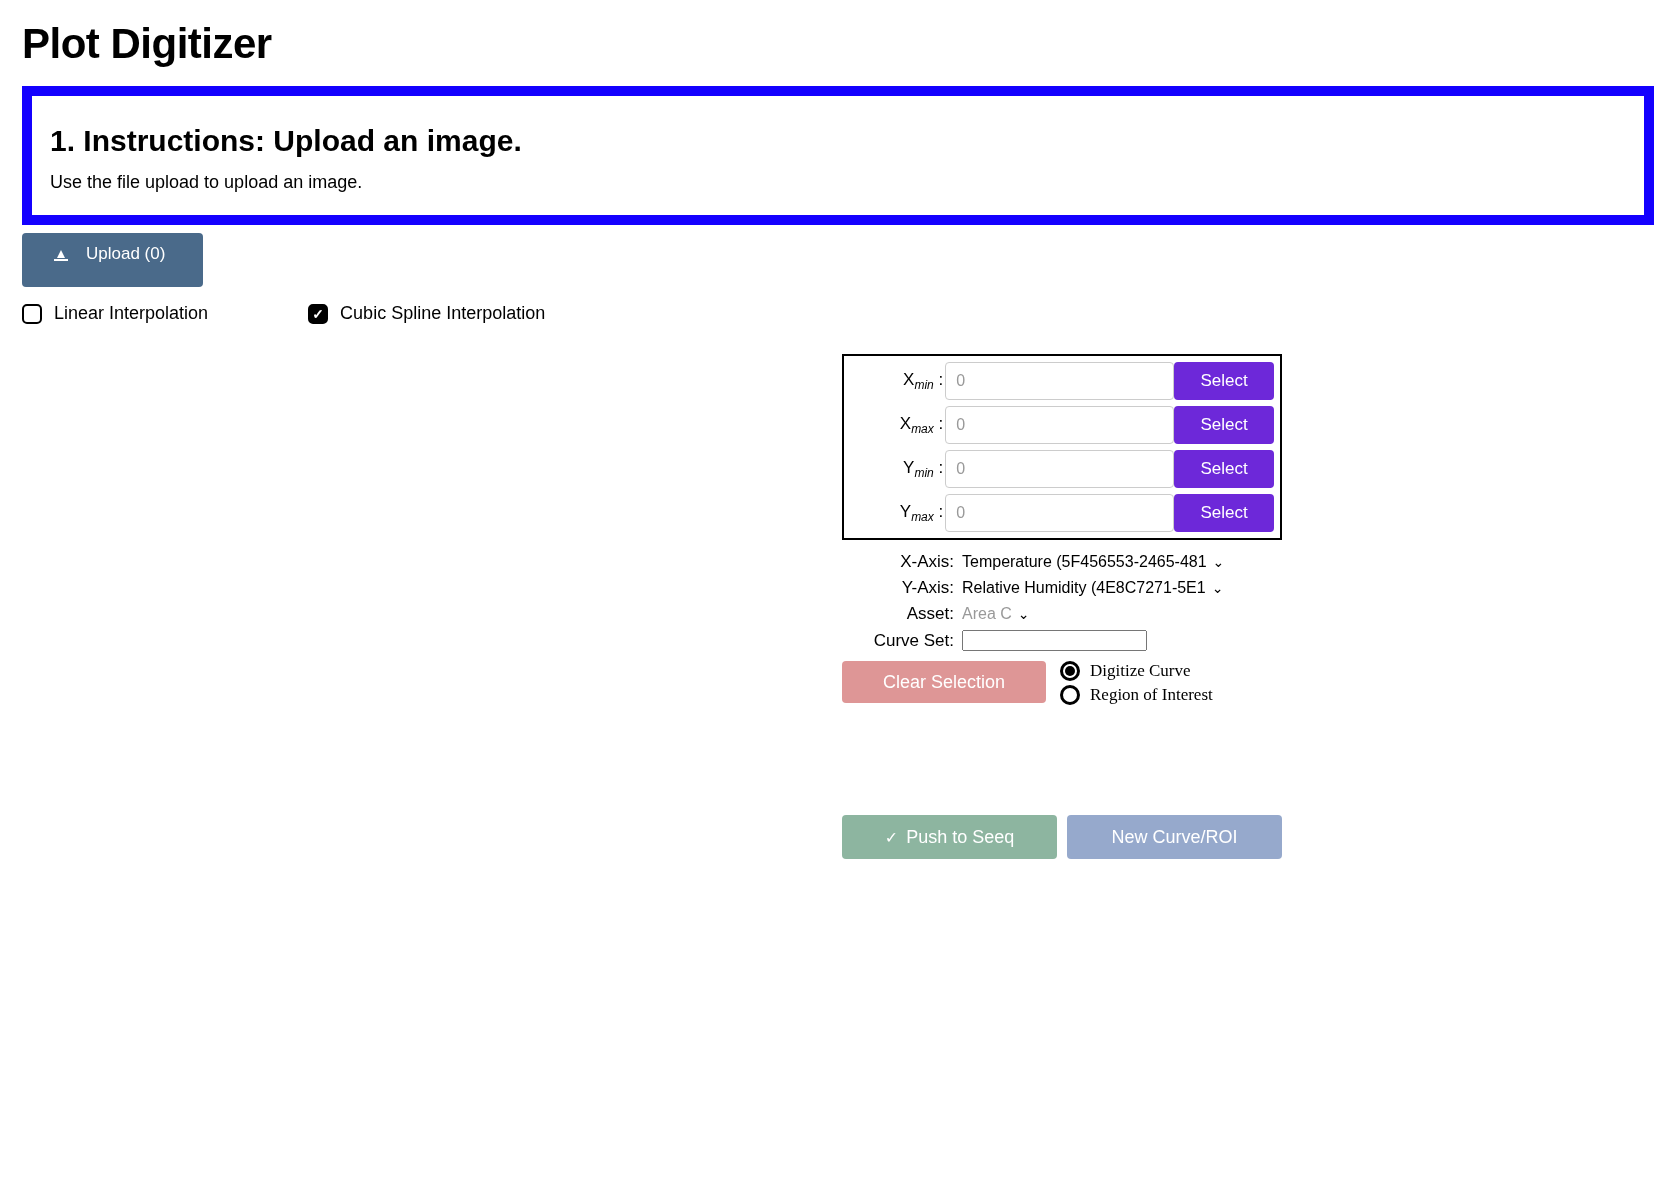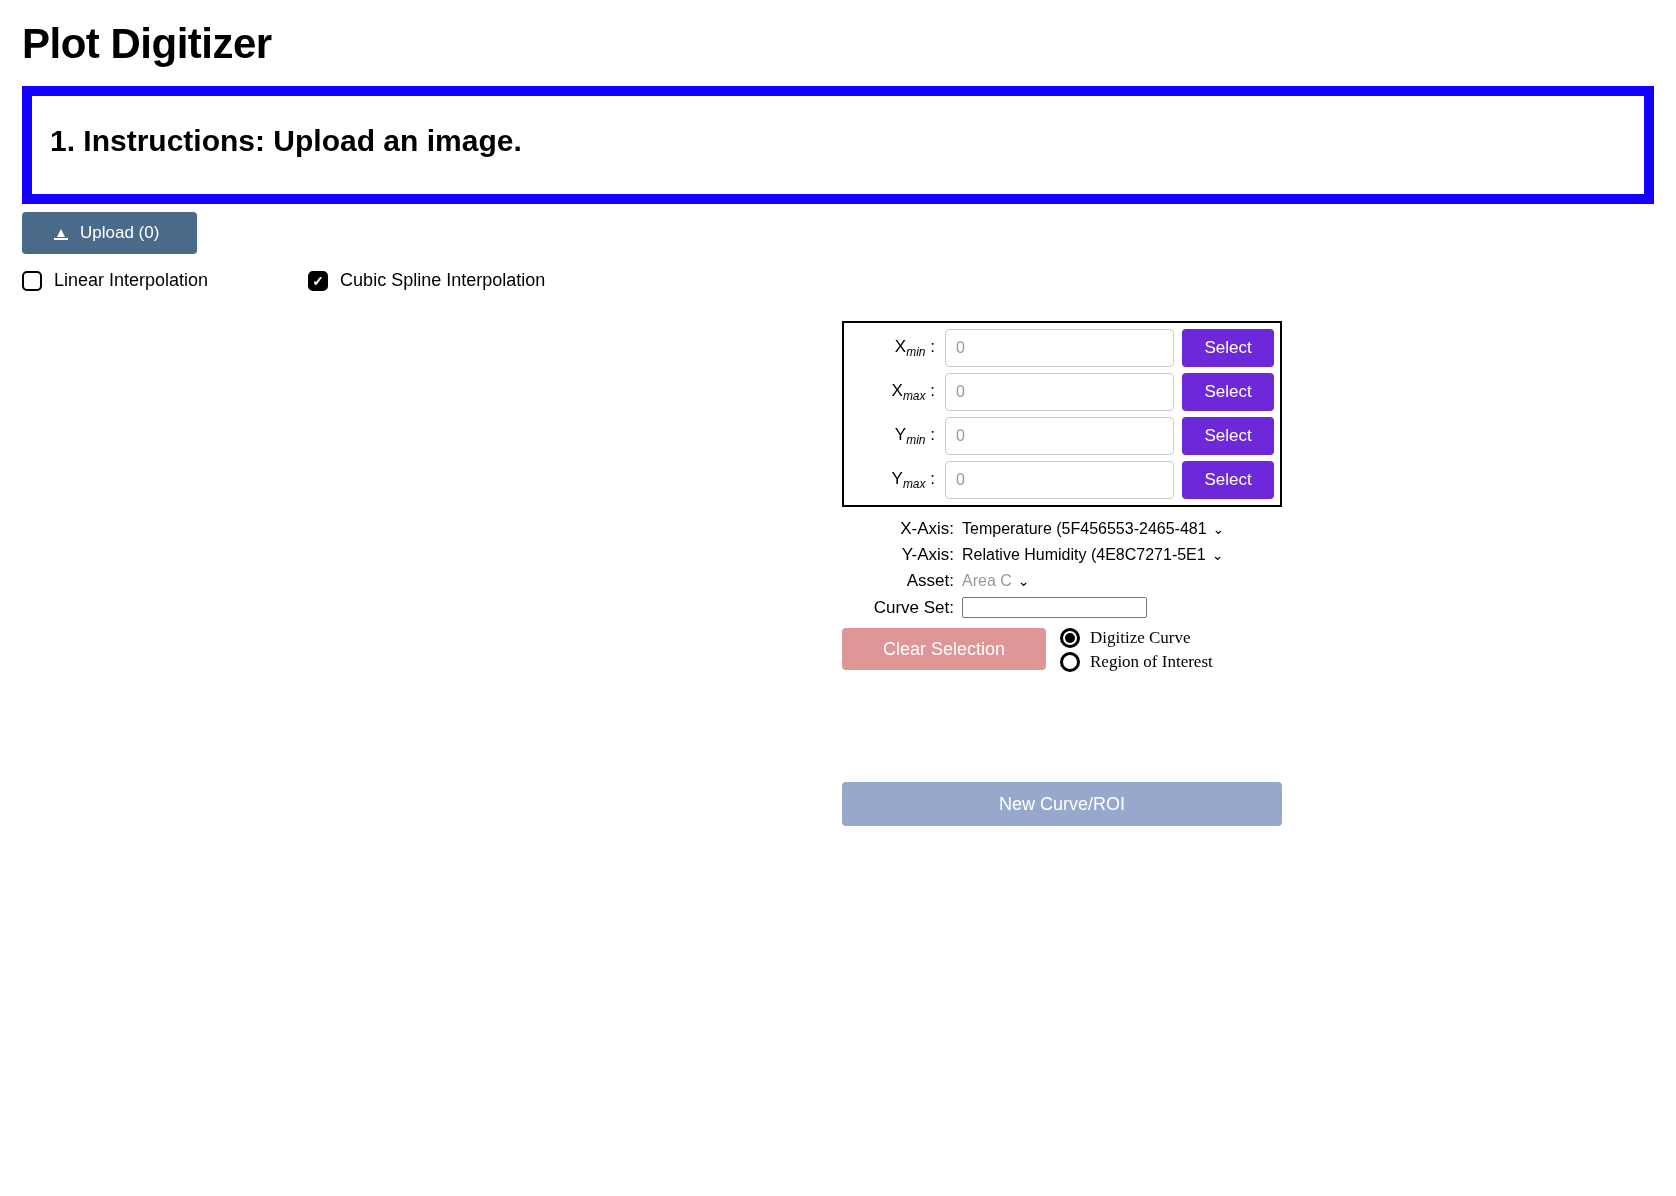--- a/index.html
+++ b/index.html
@@ -29,26 +29,26 @@
   }
   .instructions-box p {
     margin: 0;
     font-size: 18px;
   }
   .upload-btn {
     background: #4a6a8a;
     color: #fff;
     border: none;
     border-radius: 4px;
-    padding: 11px 38px 11px 32px;
+    padding: 11px 38px 23px 32px;
     font-size: 17px;
     cursor: pointer;
     display: inline-flex;
     align-items: center;
-    gap: 12px;
+    gap: 18px;
     margin-bottom: 16px;
   }
   .upload-icon {
     display: inline-block;
     width: 14px;
     height: 14px;
     position: relative;
   }
   .upload-icon::before {
     content: "";
@@ -112,21 +112,21 @@
   }
   .calib-box {
     border: 2px solid #000;
     padding: 6px 6px;
     margin-bottom: 12px;
   }
   .row {
     display: flex;
     align-items: center;
     margin-bottom: 6px;
-    gap: 8px;
+    gap: 0;
   }
   .row:last-child { margin-bottom: 0; }
   .row-label {
     width: 104px;
     text-align: right;
     font-size: 17px;
     padding-right: 2px;
   }
   .row-label sub {
     font-style: italic;
@@ -250,20 +250,21 @@
 </style>
 </head>
 <body>
 
 
 
 <h1>Plot Digitizer</h1>
 
 <div class="instructions-box">
   <h2>1. Instructions: Upload an image.</h2>
+  <p>Use the file upload to upload an image.</p>
 </div>
 
 <button class="upload-btn">
   <span class="upload-icon"></span>
   <span>Upload (0)</span>
 </button>
 
 <div class="interp-row">
   <div class="check-wrap">
     <span class="checkbox"></span>
@@ -346,18 +347,22 @@
         <span>Digitize Curve</span>
       </div>
       <div class="radio-wrap">
         <span class="radio"></span>
         <span>Region of Interest</span>
       </div>
     </div>
   </div>
 
   <div class="bottom-btns">
+    <button class="push-btn">
+      <span class="check-icon"></span>
+      <span>Push to Seeq</span>
+    </button>
     <button class="newcurve-btn">New Curve/ROI</button>
   </div>
 </div>
 
 
 
 
 </body></html>

